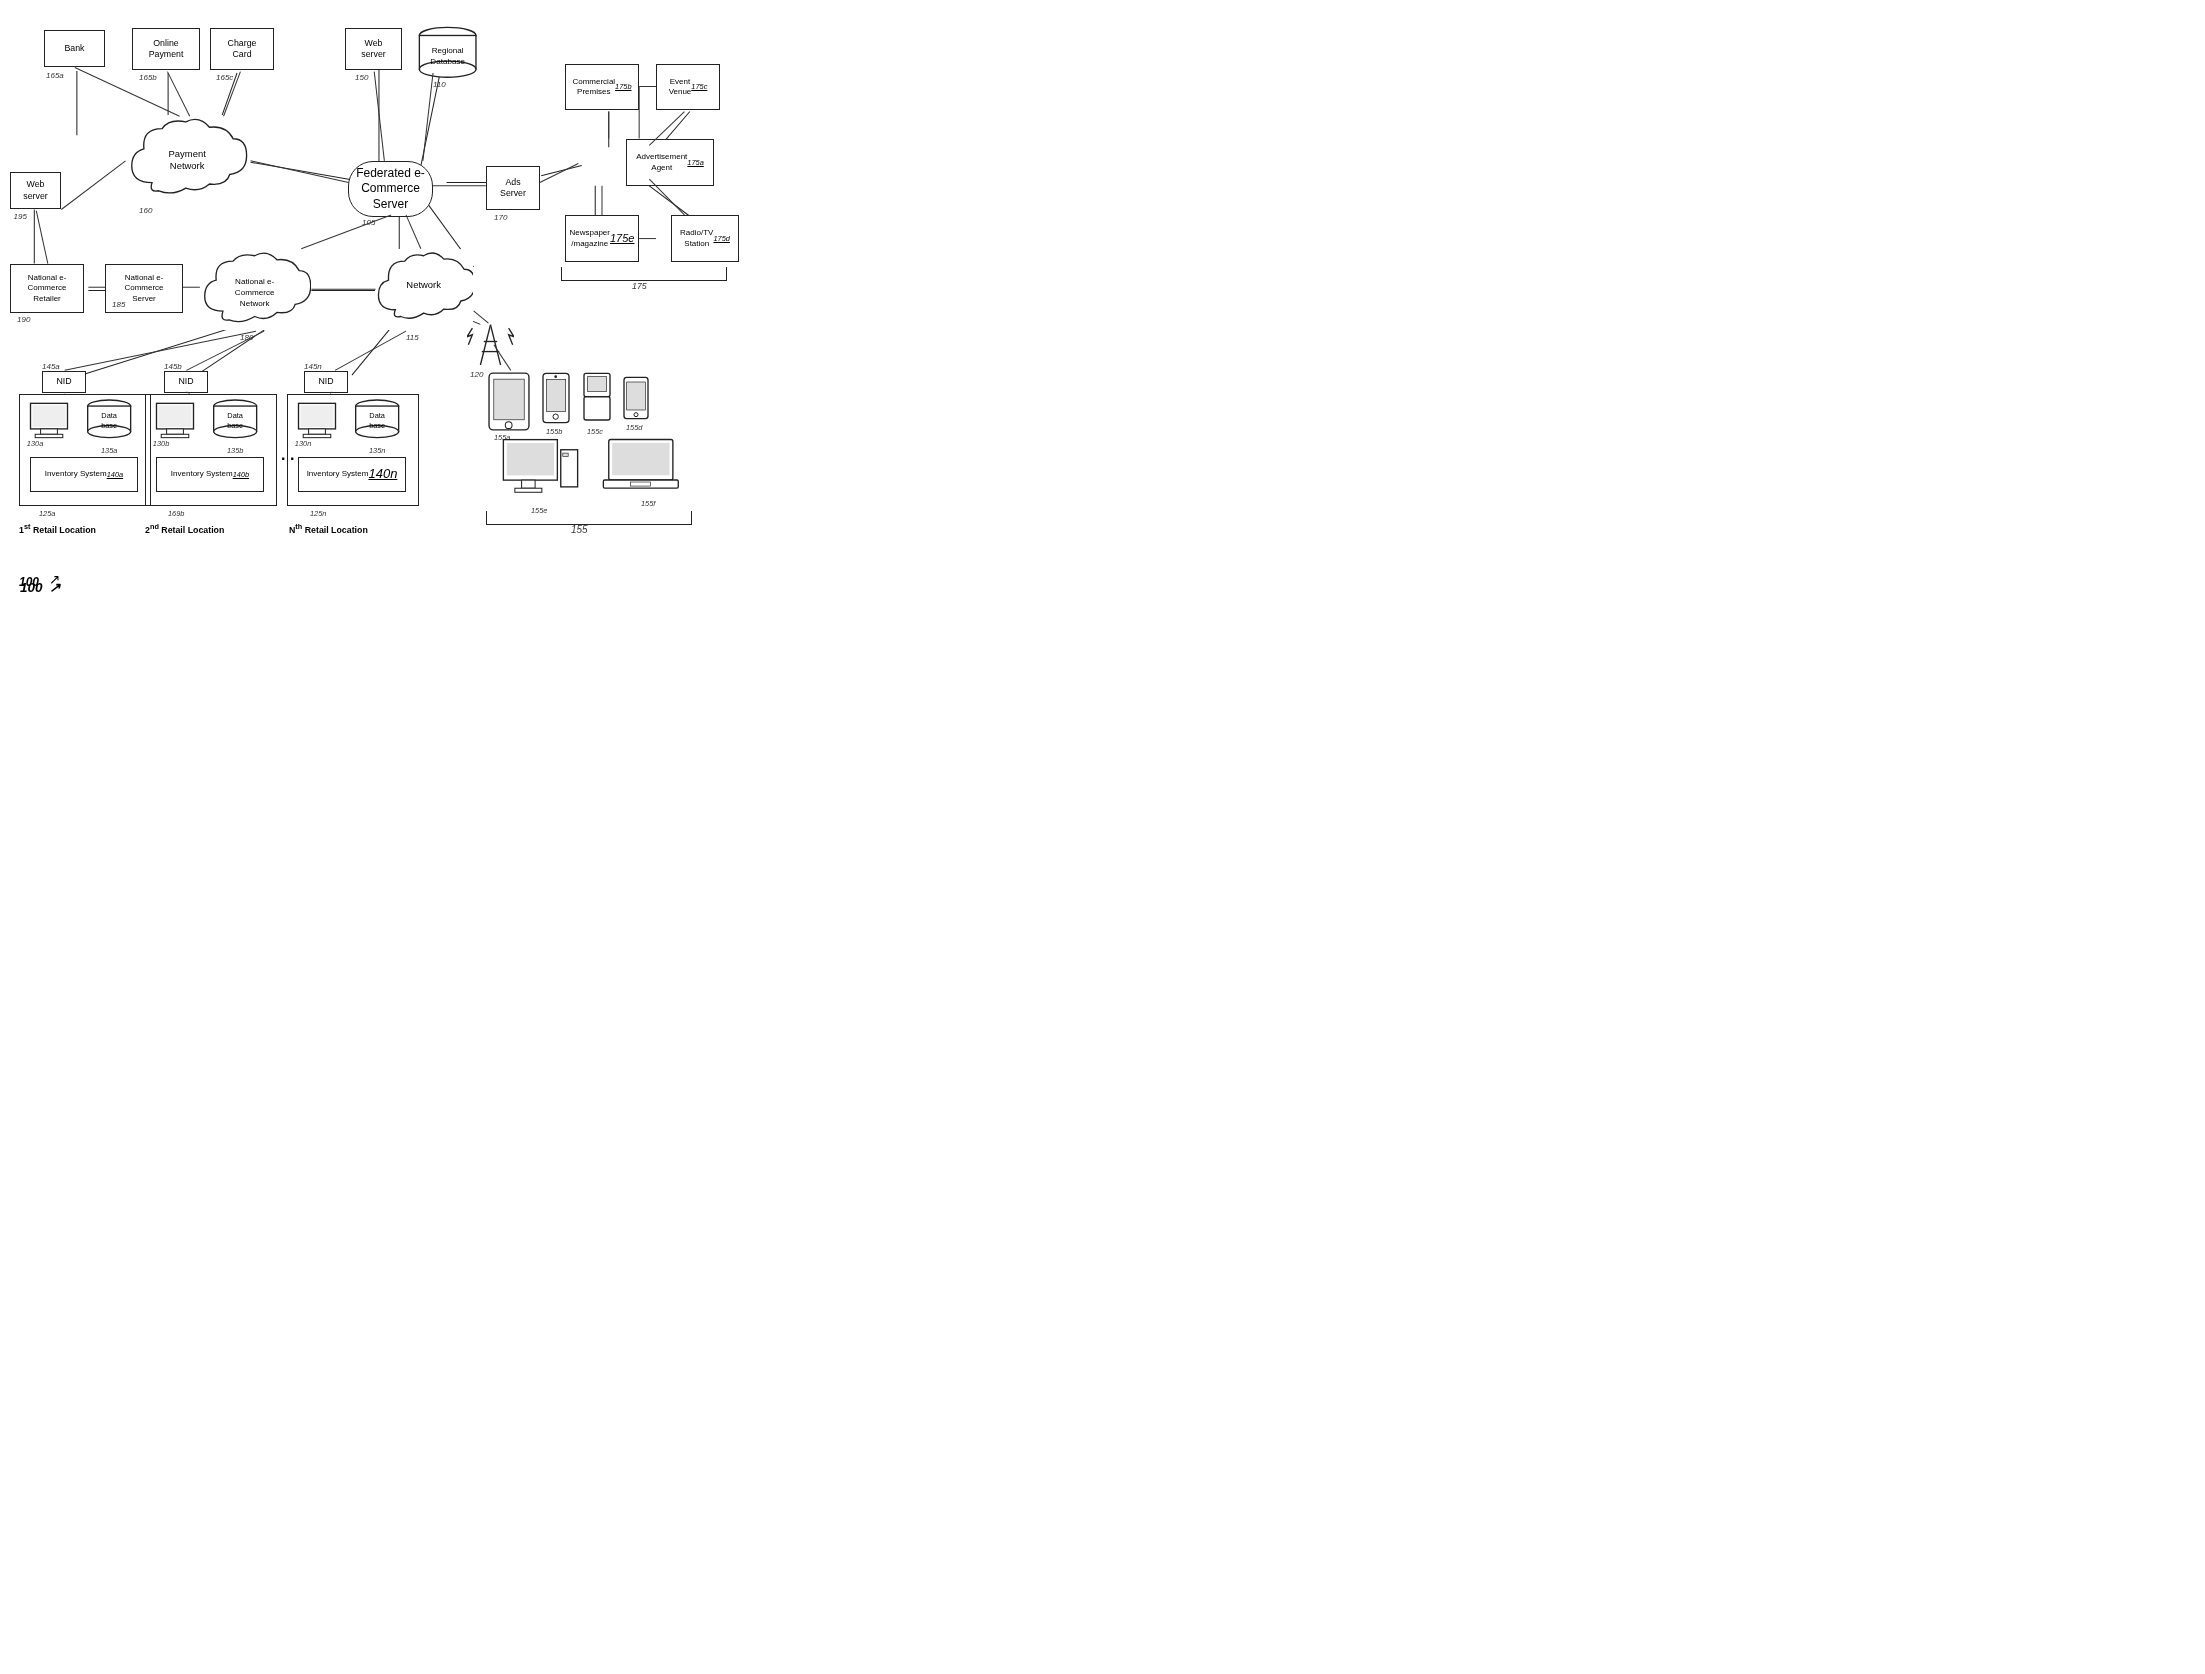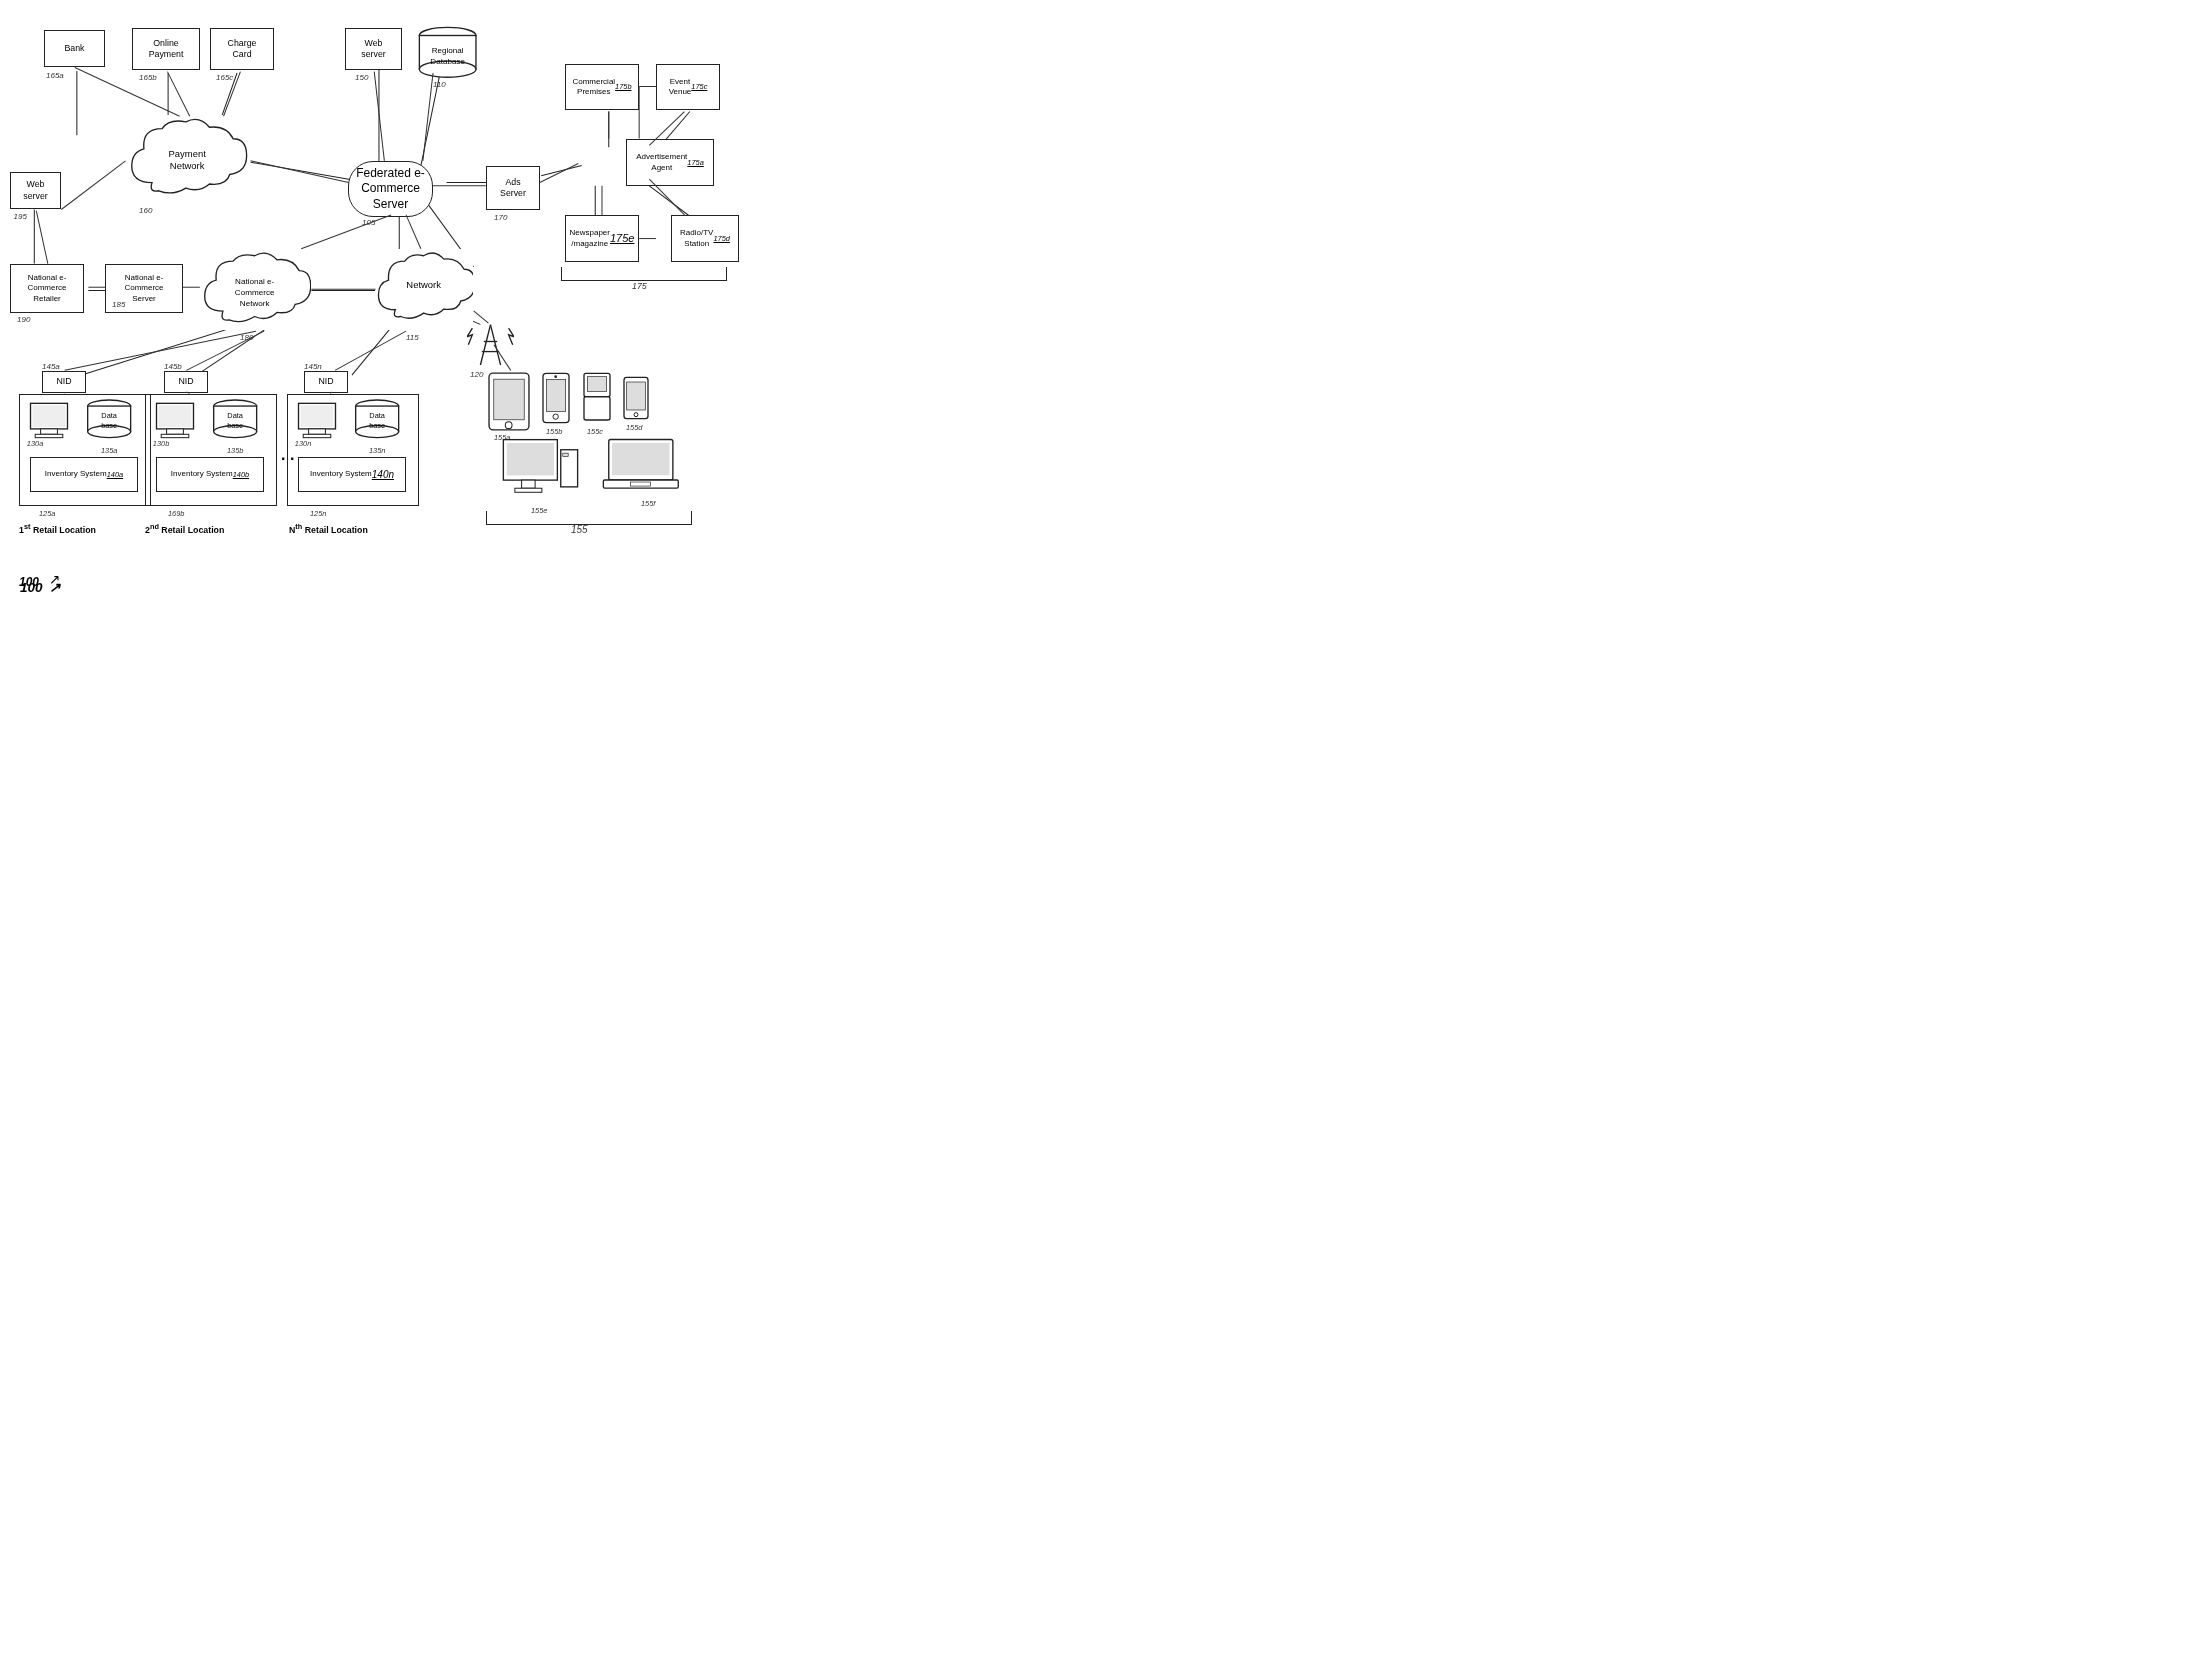--- a/index.html
+++ b/index.html
@@ -298,21 +298,21 @@
         <ellipse cx="37" cy="12" rx="32" ry="9" fill="white" stroke="#222" stroke-width="2"></ellipse>
         <rect x="5" y="12" width="64" height="38" fill="white" stroke="#222" stroke-width="2"></rect>
         <ellipse cx="37" cy="50" rx="32" ry="9" fill="white" stroke="#222" stroke-width="2"></ellipse>
         <text x="37" y="30" text-anchor="middle" font-size="11" font-family="Arial">Data</text>
         <text x="37" y="44" text-anchor="middle" font-size="11" font-family="Arial">base</text>
       </svg>
     </div>
     <div class="label" style="left:81px; top:51px; font-size:7.4px;"><em>135n</em></div>
 
     <div class="box" style="position:absolute; left:10px; top:62px; width:108px; height:35px; font-size:8px;">
-      Inventory System<br><span class="underline-label" style="font-style:italic; font-size:10px;">140n</span>
+      Inventory System<br><span class="underline-label" style="font-style:italic; font-size:13px;">140n</span>
     </div>
   </div>
   <div class="label" style="left:310px; top:509px; font-size:7.4px;"><em>125n</em></div>
   <div style="position:absolute; left:289px; top:522px; font-size:8.8px; font-weight:bold;">N<sup>th</sup> Retail Location</div>
 
   <div style="position:absolute; left:487px; top:371px;">
     <svg width="44" height="61" viewBox="0 0 65 90">
       <rect x="3" y="3" width="59" height="84" rx="6" fill="white" stroke="#222" stroke-width="2"></rect>
       <rect x="10" y="12" width="45" height="60" fill="#ddd" stroke="#222" stroke-width="1"></rect>
       <circle cx="32" cy="80" r="5" fill="white" stroke="#222" stroke-width="1.5"></circle>

